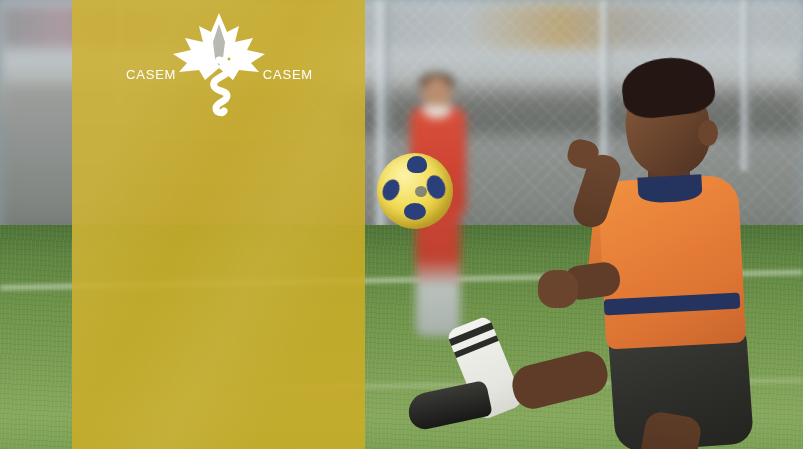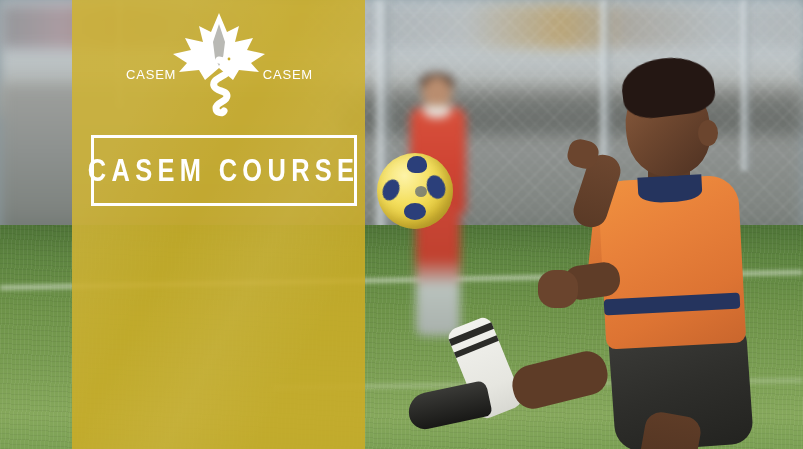--- a/index.html
+++ b/index.html
@@ -270,19 +270,16 @@
           <path d="M52 50 C63 52 67 58 60 63 C53 68 45 70 47 76
                    C49 82 60 80 60 86 C60 92 49 92 49 98 C49 103 55 104 57 101" stroke="#ffffff" stroke-width="7" fill="none" stroke-linecap="round" stroke-linejoin="round"></path>
           <circle cx="60" cy="50" r="5" fill="#ffffff"></circle>
           <circle cx="62" cy="49" r="1.4" fill="#c9ac28"></circle>
         </svg>
       </div>
       <span class="logo-text left">CASEM</span>
       <span class="logo-text right">CASEM</span>
     </div>
 
-    <div class="course-box">
-      <span class="label">CASEM COURSE</span>
-    </div>
 
   </div>
 
 </div>
 
 </body></html>

